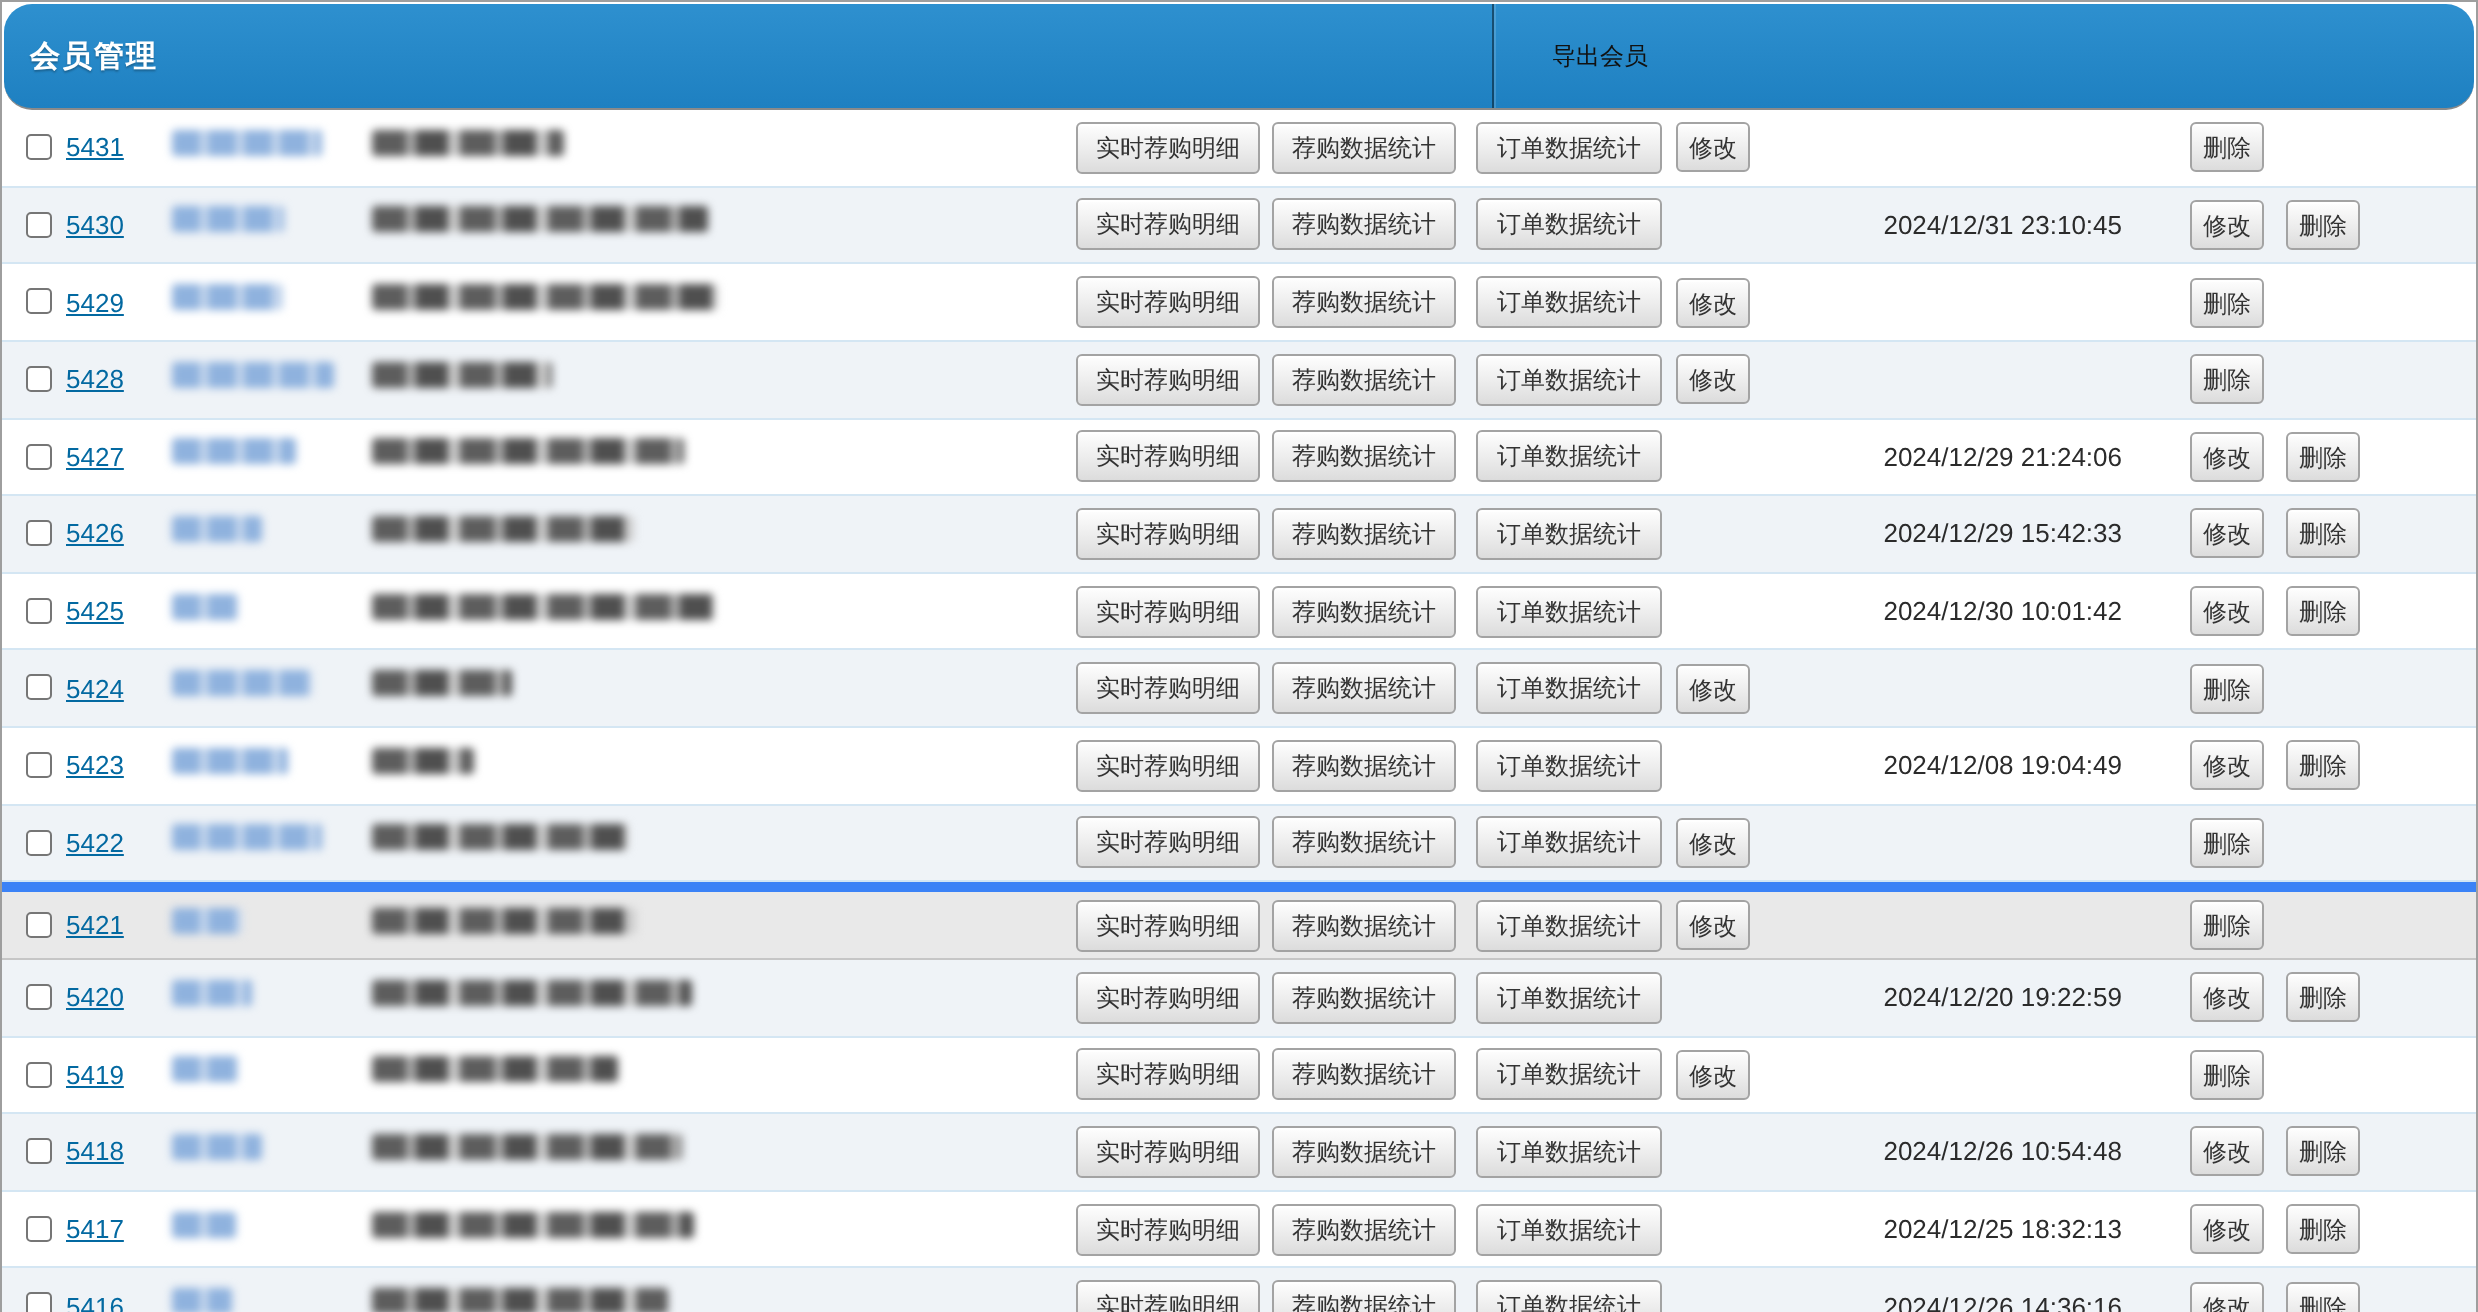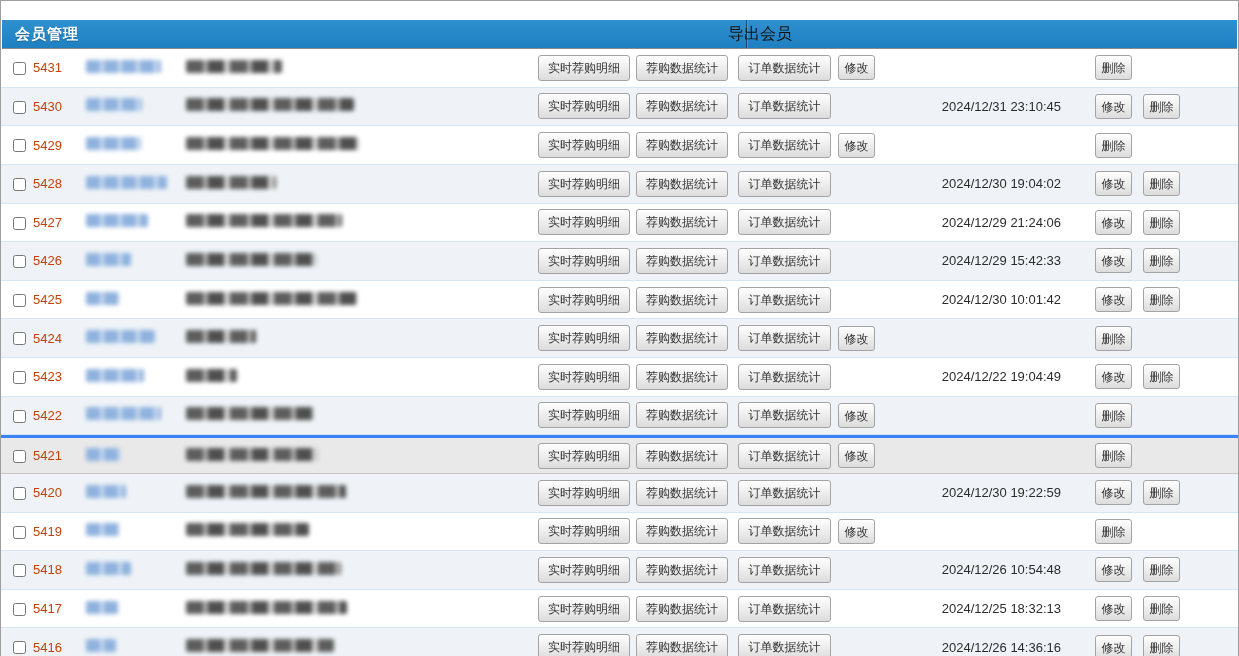--- a/index.html
+++ b/index.html
@@ -9,58 +9,58 @@
   .frame {
     width:1239px; height:656px;
     border-left:1px solid var(--frame-border,#9e9e9e);
     border-right:1px solid var(--frame-border,#9e9e9e);
     border-top:1px solid var(--frame-border,#9e9e9e);
     background:#fff;
   }
 
   
   .titlebar {
-    position:relative; margin:19px 1px 0 1px; height:29px;
+    position:relative; margin:1px 1px 0 1px; height:53px;
     background:linear-gradient(to bottom, var(--header-blue-light,#2e90cf), var(--header-blue,#1e80c1));
     border-bottom:1px solid #8a8a8a;
-    display:flex; align-items:center;
+    display:flex; align-items:center;border-radius:14px;
   }
   .titlebar .page-title {
     color:#fff; font-size:15px; font-weight:bold; padding-left:13px; letter-spacing:1px;
     text-shadow:0 1px 1px rgba(0,0,0,.25);
   }
   .titlebar .divider {
     position:absolute; left:744px; top:0; bottom:0; width:1px;
     background:rgba(0,0,0,.45); box-shadow:1px 0 0 rgba(255,255,255,.15);
   }
   .titlebar .export {
-    position:absolute; left:720px; top:0; bottom:0;
+    position:absolute; left:768px; top:0; bottom:0;
     display:flex; align-items:center;
-    font-size:16px; color:#111; cursor:pointer; padding:0 6px;
+    font-size:12px; color:#111; cursor:pointer; padding:0 6px;
   }
 
   
   .tbody { width:1237px; }
   .row {
     height:38.625px;
     display:grid;
     grid-template-columns:20px 53px 100px 352px 98px 102px 100px 257px 48px 48px 1fr;
     align-items:center;
     padding-left:12px;
     border-bottom:1px solid var(--separator,#d4e6f3);
     background:#fff;
   }
   .row.tinted { background:var(--row-stripe,#eff3f7); }
   .row.highlighted {
     background:var(--row-highlight,#e9e9e9);
-    border-top:3px solid #3b82f6;
+    border-top:5px solid #3b82f6;
     border-bottom:1px solid #c6c6c6;
   }
   .cell-check input { width:13px; height:13px; margin:0; vertical-align:middle; }
-  .cell-id { font-size:13px; color:#c2410c; }
+  .cell-id { font-size:13px; color:#0369a1;text-decoration:underline; }
 
   .redact {
     display:inline-block; height:13px; border-radius:2px;
     filter:blur(2px);
   }
   .redact.user {
     background:repeating-linear-gradient(90deg,#8fb2de 0 14px,#c9d9ee 14px 18px);
   }
   .redact.desc {
     background:repeating-linear-gradient(90deg,#5d5d5d 0 17px,#ababab 17px 22px,#4f4f4f 22px 38px,#cdcdcd 38px 44px);
@@ -131,21 +131,20 @@
   </div>
 
   <div class="row tinted">
     <span class="cell-check"><input type="checkbox" style=""></span>
     <span class="cell-id">5428</span>
     <span class="cell-user"><span class="redact user" style="width: 81px;"></span></span>
     <span class="cell-desc"><span class="redact desc" style="width: 90px;"></span></span>
     <span class="cell-b1"><button class="btn act">实时荐购明细</button></span>
     <span class="cell-b2"><button class="btn act">荐购数据统计</button></span>
     <span class="cell-b3"><button class="btn act">订单数据统计</button></span>
-    <span class="cell-time">2024/12/30 19:04:02</span>
     <span class="cell-edit"><button class="btn">修改</button></span>
     <span class="cell-del"><button class="btn">删除</button></span>
   </div>
 
   <div class="row">
     <span class="cell-check"><input type="checkbox" style=""></span>
     <span class="cell-id">5427</span>
     <span class="cell-user"><span class="redact user" style="width: 62px;"></span></span>
     <span class="cell-desc"><span class="redact desc" style="width: 156px;"></span></span>
     <span class="cell-b1"><button class="btn act">实时荐购明细</button></span>
@@ -195,21 +194,21 @@
   </div>
 
   <div class="row">
     <span class="cell-check"><input type="checkbox" style=""></span>
     <span class="cell-id">5423</span>
     <span class="cell-user"><span class="redact user" style="width: 58px;"></span></span>
     <span class="cell-desc"><span class="redact desc" style="width: 51px;"></span></span>
     <span class="cell-b1"><button class="btn act">实时荐购明细</button></span>
     <span class="cell-b2"><button class="btn act">荐购数据统计</button></span>
     <span class="cell-b3"><button class="btn act">订单数据统计</button></span>
-    <span class="cell-time">2024/12/22 19:04:49</span>
+    <span class="cell-time">2024/12/08 19:04:49</span>
     <span class="cell-edit"><button class="btn">修改</button></span>
     <span class="cell-del"><button class="btn">删除</button></span>
   </div>
 
   <div class="row tinted">
     <span class="cell-check"><input type="checkbox" style=""></span>
     <span class="cell-id">5422</span>
     <span class="cell-user"><span class="redact user" style="width: 75px;"></span></span>
     <span class="cell-desc"><span class="redact desc" style="width: 128px;"></span></span>
     <span class="cell-b1"><button class="btn act">实时荐购明细</button></span>
@@ -232,21 +231,21 @@
   </div>
 
   <div class="row tinted">
     <span class="cell-check"><input type="checkbox" style=""></span>
     <span class="cell-id">5420</span>
     <span class="cell-user"><span class="redact user" style="width: 40px;"></span></span>
     <span class="cell-desc"><span class="redact desc" style="width: 160px;"></span></span>
     <span class="cell-b1"><button class="btn act">实时荐购明细</button></span>
     <span class="cell-b2"><button class="btn act">荐购数据统计</button></span>
     <span class="cell-b3"><button class="btn act">订单数据统计</button></span>
-    <span class="cell-time">2024/12/30 19:22:59</span>
+    <span class="cell-time">2024/12/20 19:22:59</span>
     <span class="cell-edit"><button class="btn">修改</button></span>
     <span class="cell-del"><button class="btn">删除</button></span>
   </div>
 
   <div class="row">
     <span class="cell-check"><input type="checkbox" style=""></span>
     <span class="cell-id">5419</span>
     <span class="cell-user"><span class="redact user" style="width: 33px;"></span></span>
     <span class="cell-desc"><span class="redact desc" style="width: 123px;"></span></span>
     <span class="cell-b1"><button class="btn act">实时荐购明细</button></span>

